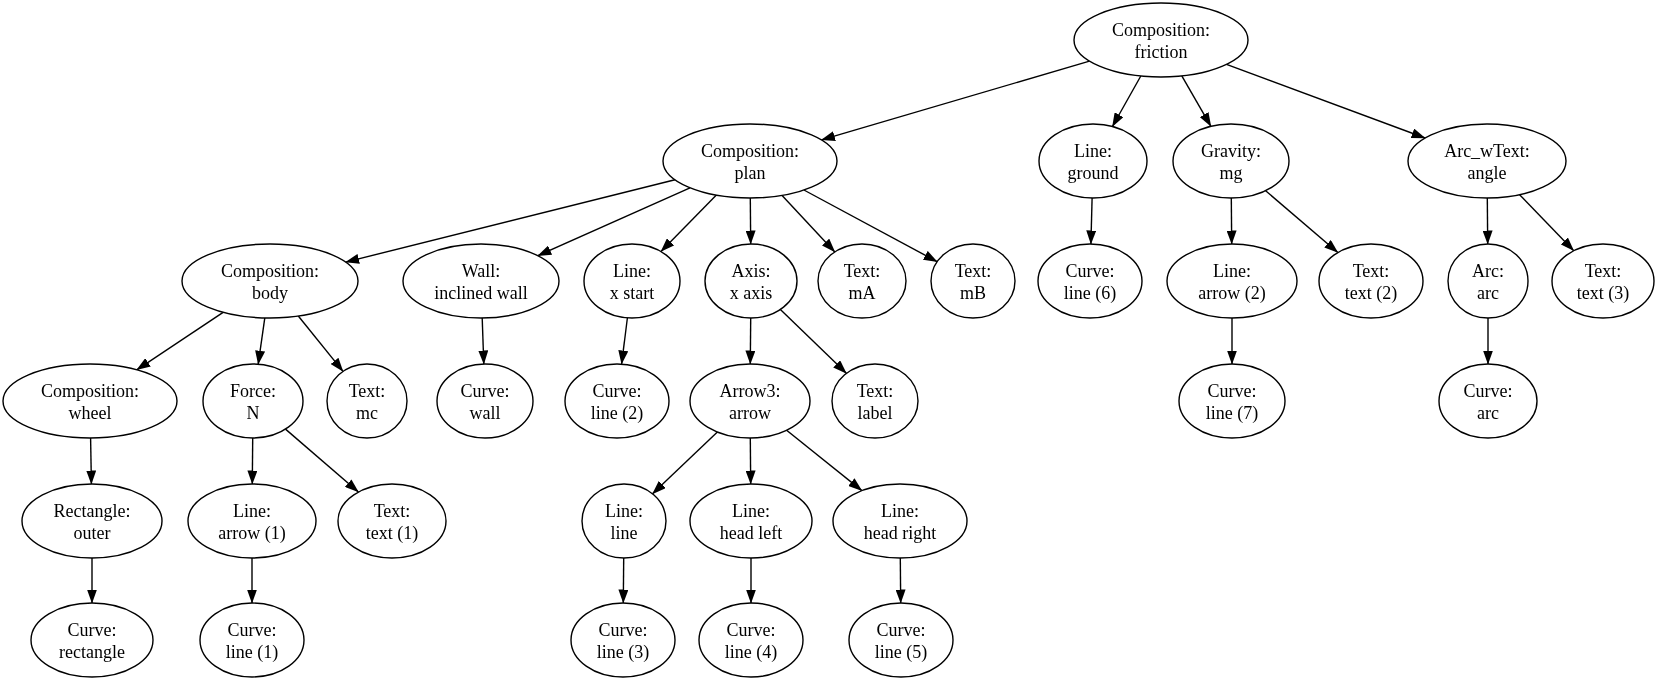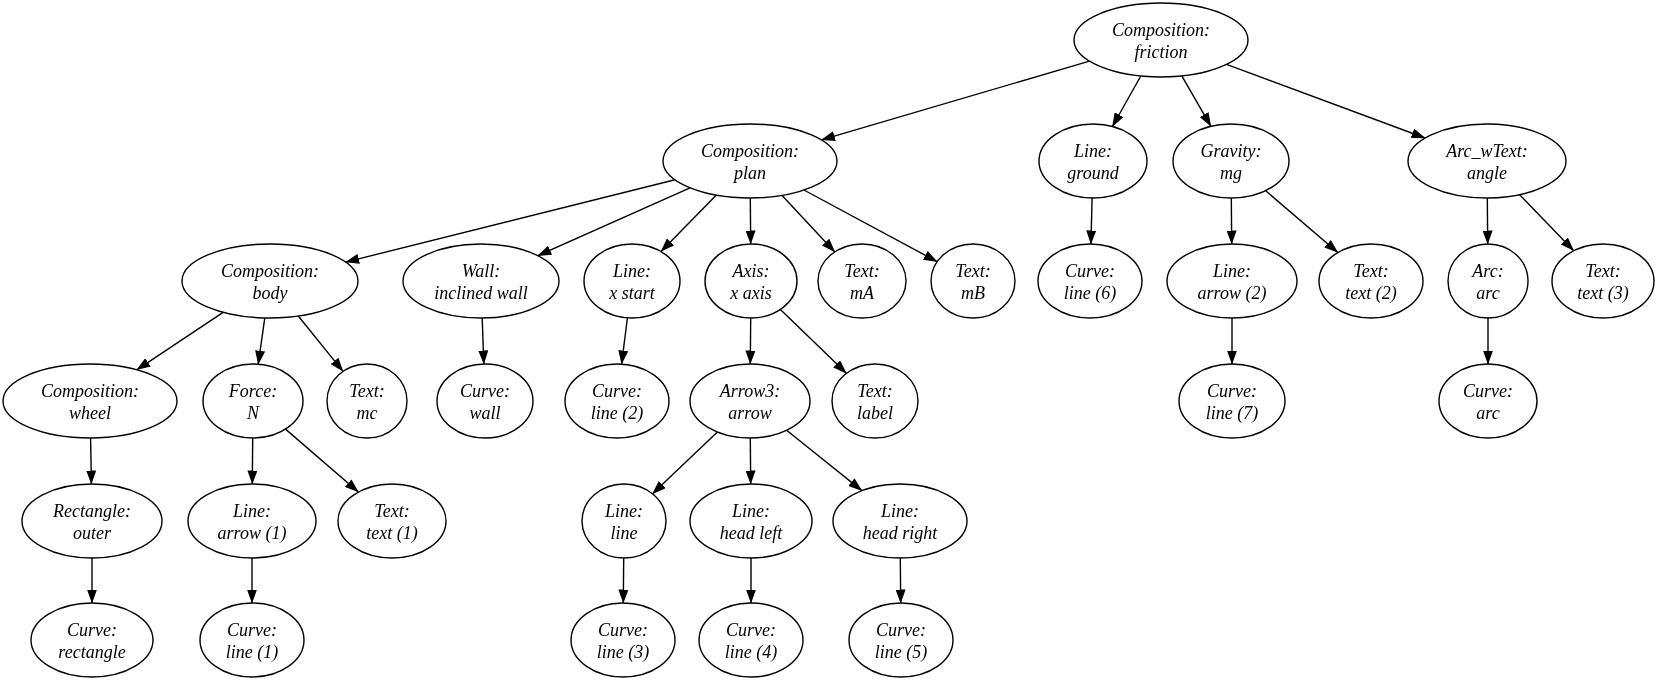--- a/index.html
+++ b/index.html
@@ -6,21 +6,20 @@
     margin: 0;
     padding: 0;
     background: #ffffff;
   }
   .canvas-wrap {
     position: relative;
     width: 1662px;
     height: 681px;
     background: #ffffff;
     overflow: hidden;
-    font-style: italic;
   }
   svg {
     display: block;
   }
   svg text {
     font-family: "Liberation Serif", "DejaVu Serif", serif;
     font-size: 18px;
     fill: #000000;
   }
 </style>

